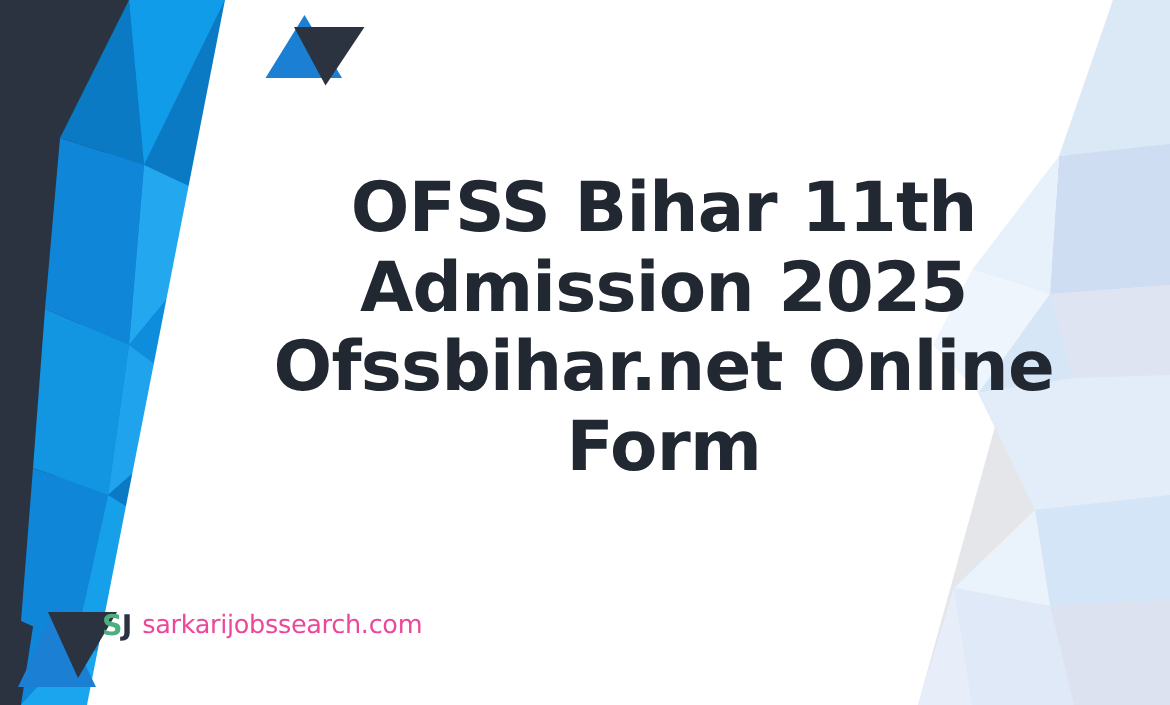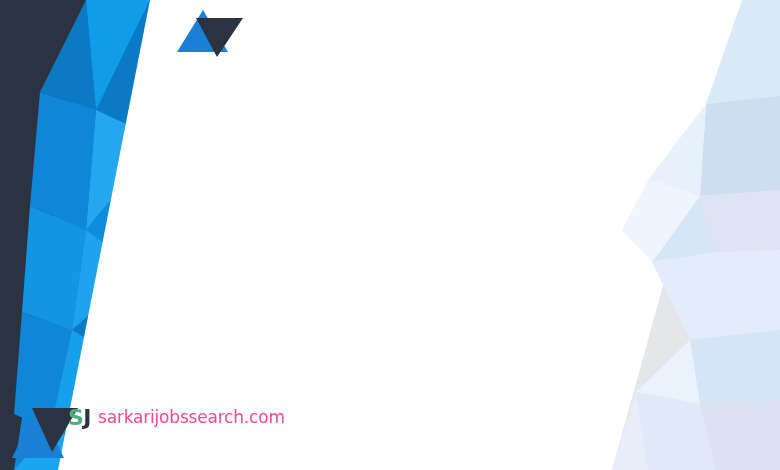--- a/index.html
+++ b/index.html
@@ -56,21 +56,21 @@
     left: 68px;
     top: 408px;
     display: flex;
     align-items: center;
     gap: 7px;
     z-index: 6;
   }
   .brand-mark {
     font-family: "DejaVu Sans", sans-serif;
     font-weight: 700;
-    font-size: 22px;
+    font-size: 19px;
     line-height: 19px;
     letter-spacing: -0.5px;
     white-space: nowrap;
   }
   .brand-mark .s { color: #4caf7d; }
   .brand-mark .j { color: #2b3340; }
   .brand-name {
     font-family: "DejaVu Sans", sans-serif;
     font-size: 17px;
     line-height: 19px;
@@ -128,19 +128,22 @@
   <svg class="layer" viewBox="0 0 780 470" width="780" height="470" preserveAspectRatio="none" aria-hidden="true">
     <polygon points="177,52 203,10 228,52" fill="#1b7fd4"></polygon>
     <polygon points="196,18 243,18 217,57" fill="#2b3340"></polygon>
   </svg>
 
   <svg class="layer" viewBox="0 0 780 470" width="780" height="470" preserveAspectRatio="none" aria-hidden="true">
     <polygon points="12,458 38,404 64,458" fill="#1b7fd4"></polygon>
     <polygon points="32,408 78,408 52,452" fill="#2b3340"></polygon>
   </svg>
 
+  <div class="headline-wrap">
+    <h1 class="headline">OFSS Bihar 11th Admission 2025 Ofssbihar.net Online Form</h1>
+  </div>
 
   <div class="brand">
     <span class="brand-mark"><span class="s">S</span><span class="j">J</span></span>
     <span class="brand-name">sarkarijobssearch.com</span>
   </div>
 
 </div>
 
 </body></html>

